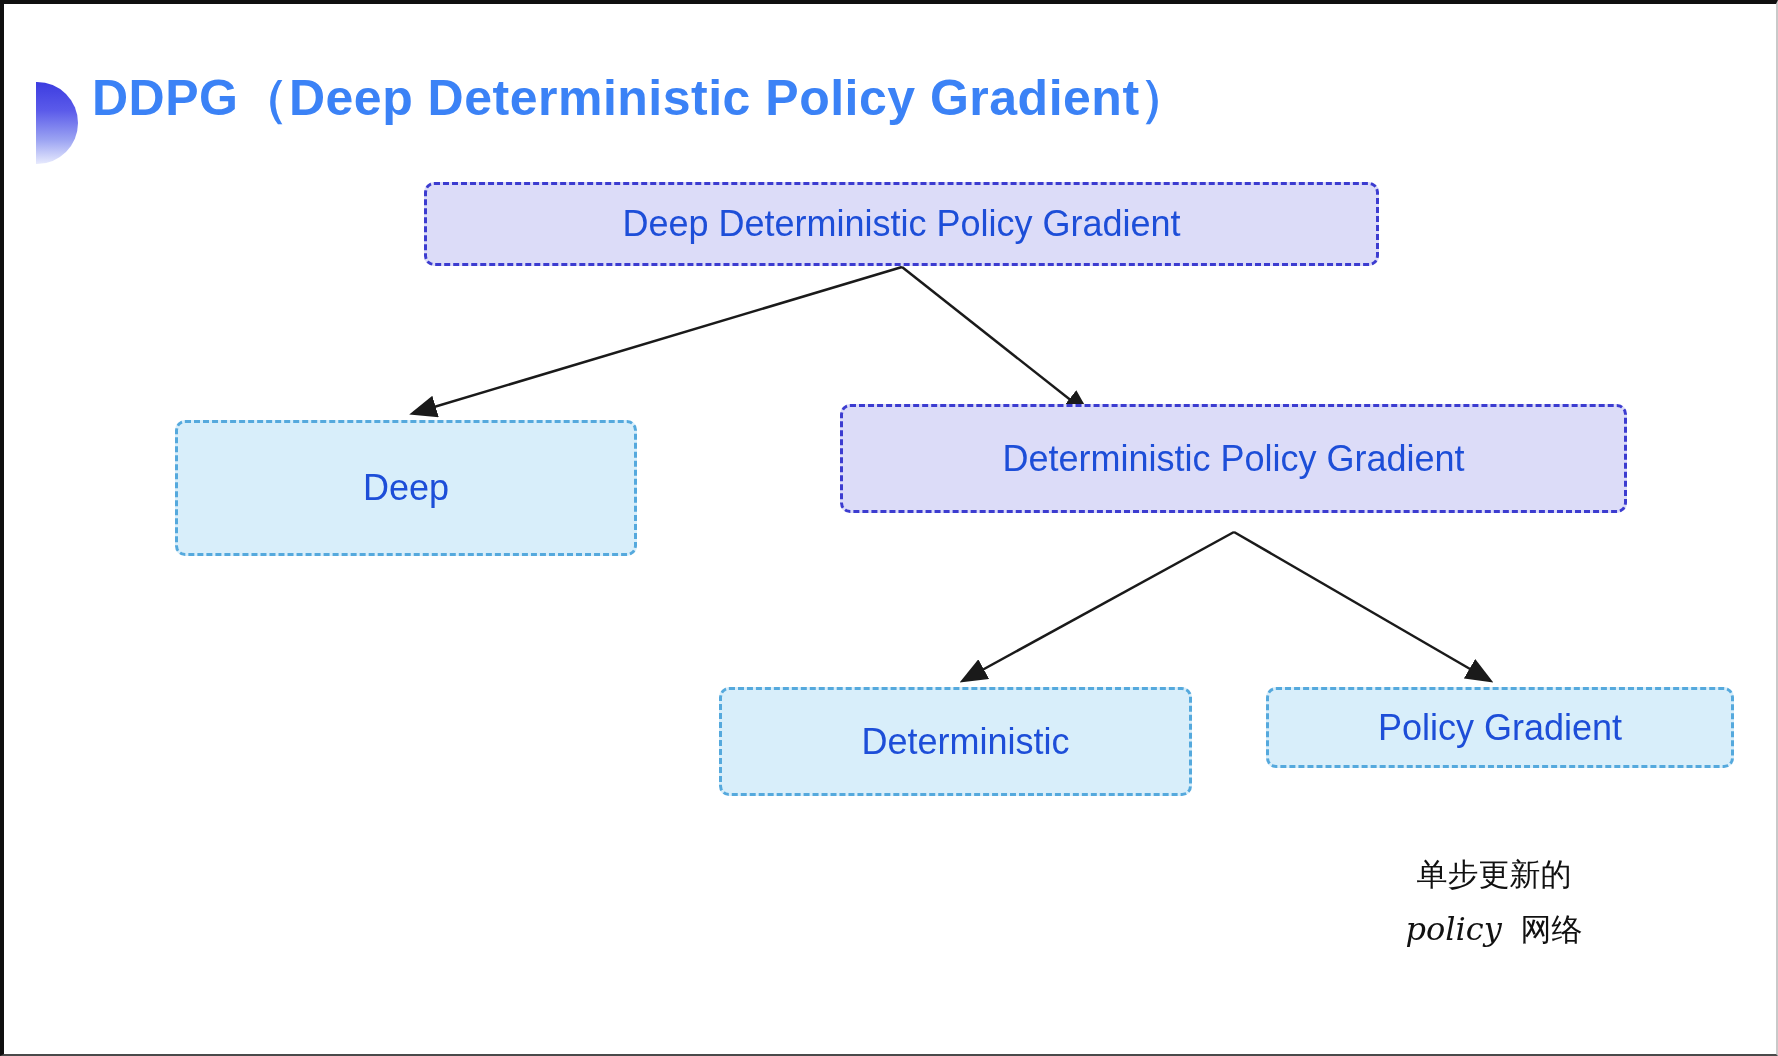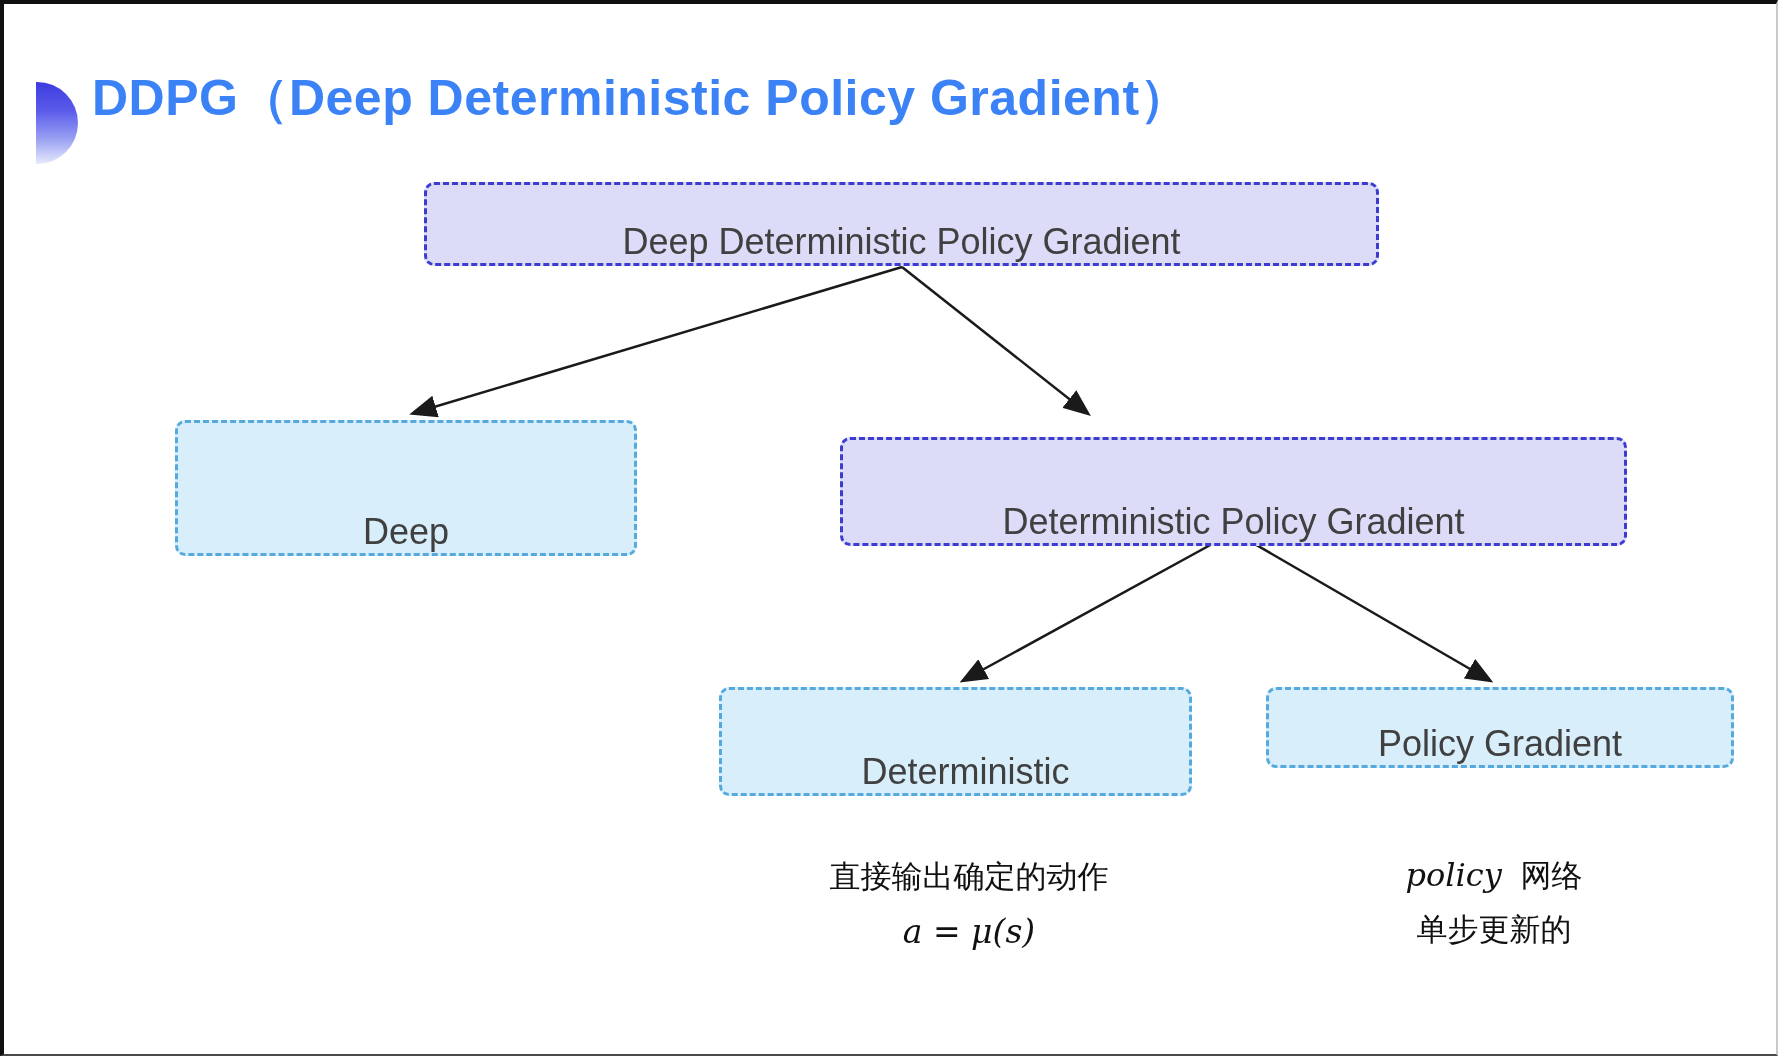--- a/index.html
+++ b/index.html
@@ -19,30 +19,30 @@
     position:absolute;left:32px;top:78px;width:42px;height:82px;
     border-radius:0 82px 82px 0;
     background:linear-gradient(180deg,#3c3ce0 0%,#5b5bea 35%,#9aa2f2 70%,#e7eafd 100%);
   }
   .page-title{
     position:absolute;left:88px;top:61px;
     font-size:50px;font-weight:600;color:#3b82f6;
     letter-spacing:0.5px;white-space:nowrap;
   }
   .node{
-    position:absolute;display:flex;align-items:flex-end;justify-content:center;
+    position:absolute;display:flex;align-items:center;justify-content:center;
     border-radius:10px;box-sizing:border-box;
-    font-size:36px;font-weight:500;color:#404040;
+    font-size:36px;font-weight:500;color:#1d4ed8;
     text-align:center;
   }
   .node.lavender{background:#dcdcf8;border:3px dashed #3c3cd0;}
   .node.cyan{background:#d8eefa;border:3px dashed #55a9dd;}
   .n-root{left:420px;top:178px;width:955px;height:84px;}
   .n-deep{left:171px;top:416px;width:462px;height:136px;}
-  .n-dpg{left:836px;top:433px;width:787px;height:109px;}
+  .n-dpg{left:836px;top:400px;width:787px;height:109px;}
   .n-det{left:715px;top:683px;width:473px;height:109px;padding-left:20px;}
   .n-pg{left:1262px;top:683px;width:468px;height:81px;}
   .edges{position:absolute;left:0;top:0;width:1778px;height:1056px;pointer-events:none;}
   .note{
     position:absolute;text-align:center;color:#111;
     font-size:31px;font-weight:500;line-height:1.15;
   }
   .note .row{margin-bottom:18px;white-space:nowrap;}
   .note .row:last-child{margin-bottom:0;}
   .note-deep{left:110px;top:838px;width:540px;}
@@ -91,26 +91,22 @@
 
   <div class="node cyan n-det">
     <span>Deterministic</span>
   </div>
 
   <div class="node cyan n-pg">
     <span>Policy Gradient</span>
   </div>
 
 
-  <div class="note note-det">
-    <div class="row">直接输出确定的动作</div>
-    <div class="row ital formula">a = μ(s)</div>
-  </div>
 
   <div class="note note-pg">
+    <div class="row">单步更新的</div>
     <div class="row">
       <span class="ital">policy</span>
       <span class="cjk-after-ital">网络</span>
     </div>
-    <div class="row">单步更新的</div>
   </div>
 
 </div>
 
 </body></html>

